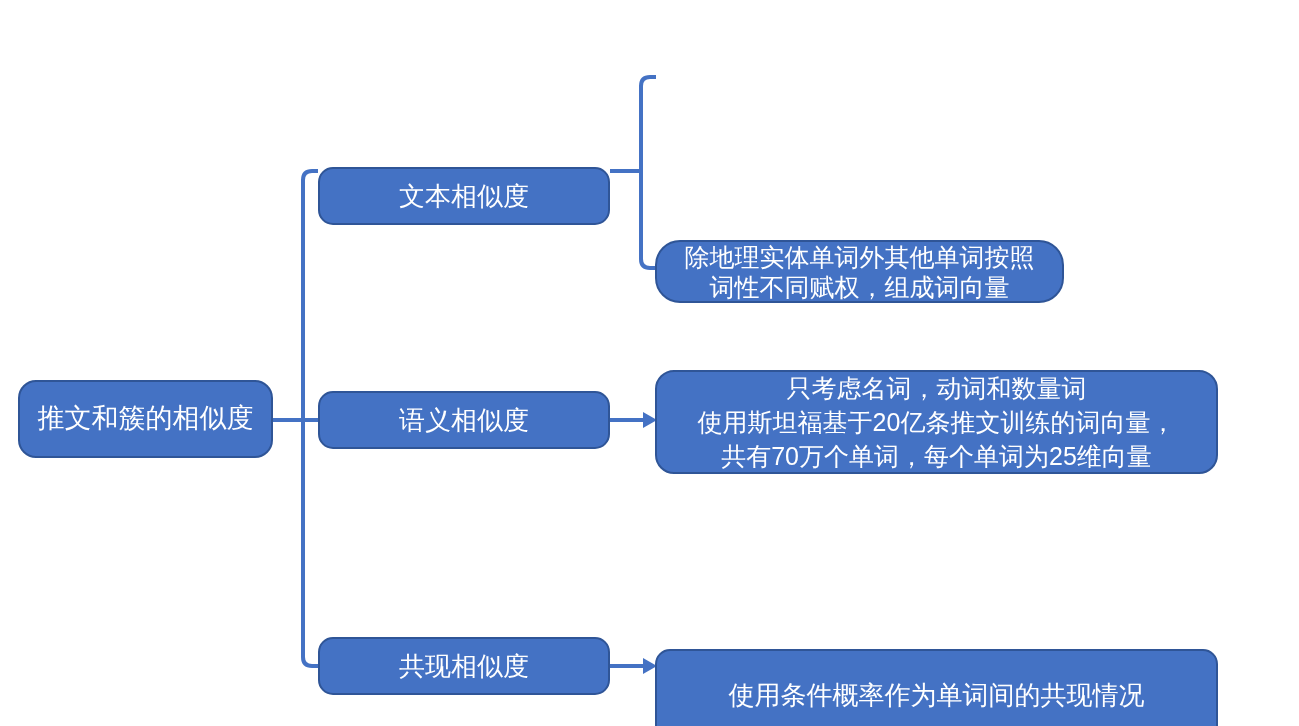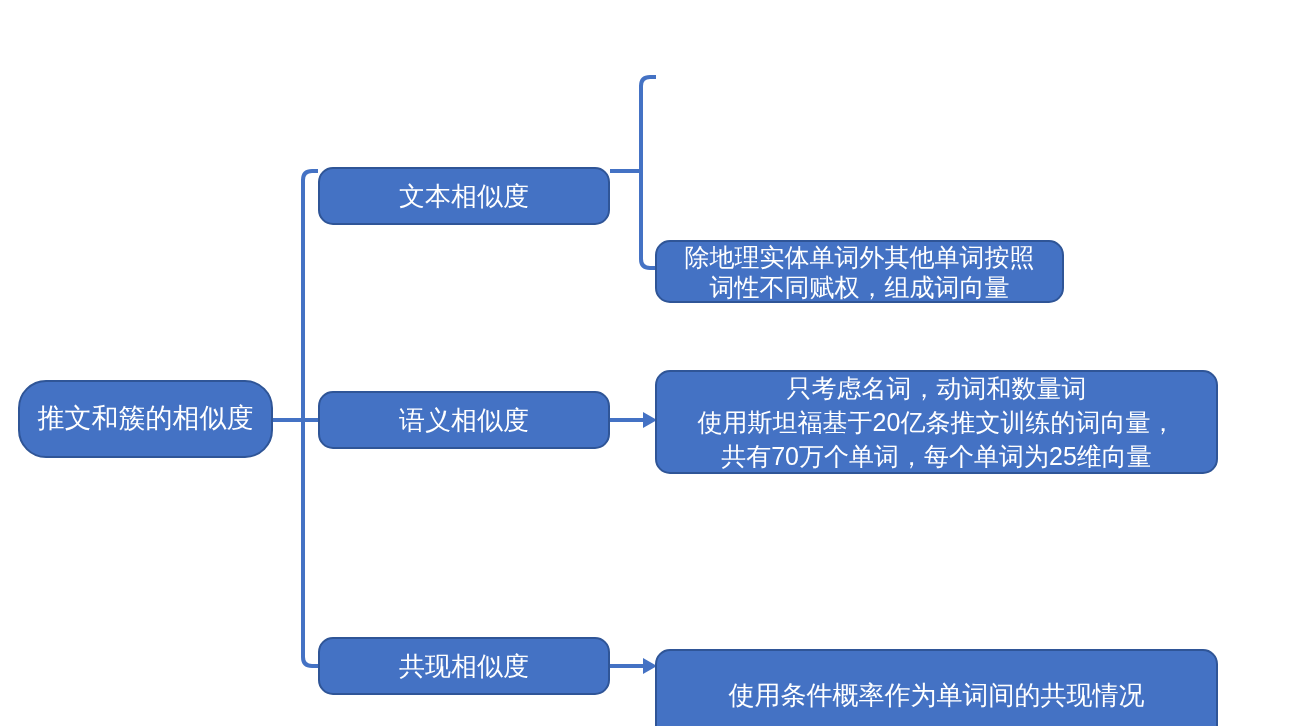--- a/index.html
+++ b/index.html
@@ -43,28 +43,28 @@
     border: 2.5px solid var(--node-border);
     color: var(--text);
     display: flex;
     flex-direction: column;
     align-items: center;
     justify-content: center;
     text-align: center;
     border-radius: 15px;
     line-height: 1.25;
   }
-  .node-root   { left: 18px;  top: 380px; width: 255px; height: 78px; font-size: 27px; border-radius: 28px; }
+  .node-root   { left: 18px;  top: 380px; width: 255px; height: 78px; font-size: 27px; border-radius: 18px; }
   .node-l2     { left: 318px; width: 292px; height: 58px; font-size: 26px; }
   .node-text   { top: 142px; margin-top: 25px; }
   .node-sem    { top: 391px; align-items: center; }
   .node-cooc   { top: 637px; }
   .node-geo    { left: 655px; top: 50px;  width: 295px; height: 57px;  font-size: 26px; }
-  .node-weight { left: 655px; top: 240px; width: 409px; height: 63px;  font-size: 25px; line-height: 30px; }
-  .node-vec    { left: 655px; top: 370px; width: 563px; height: 104px; font-size: 25px; line-height: 34px; }
+  .node-weight { left: 655px; top: 240px; width: 409px; height: 63px;  font-size: 25px; line-height: 30px; border-radius: 25px; }
+  .node-vec    { left: 655px; top: 370px; width: 563px; height: 104px; font-size: 25px; line-height: 34px; border-radius: 19px; }
   .node-prob   { left: 655px; top: 649px; width: 563px; height: 92px;  font-size: 26px; }
 </style>
 </head>
 <body>
 
 <div class="canvas">
 
   <svg class="connector-layer" viewBox="0 0 1299 726" xmlns="http://www.w3.org/2000/svg">
 
     <path class="connector" d="M273,420 H318"></path>

